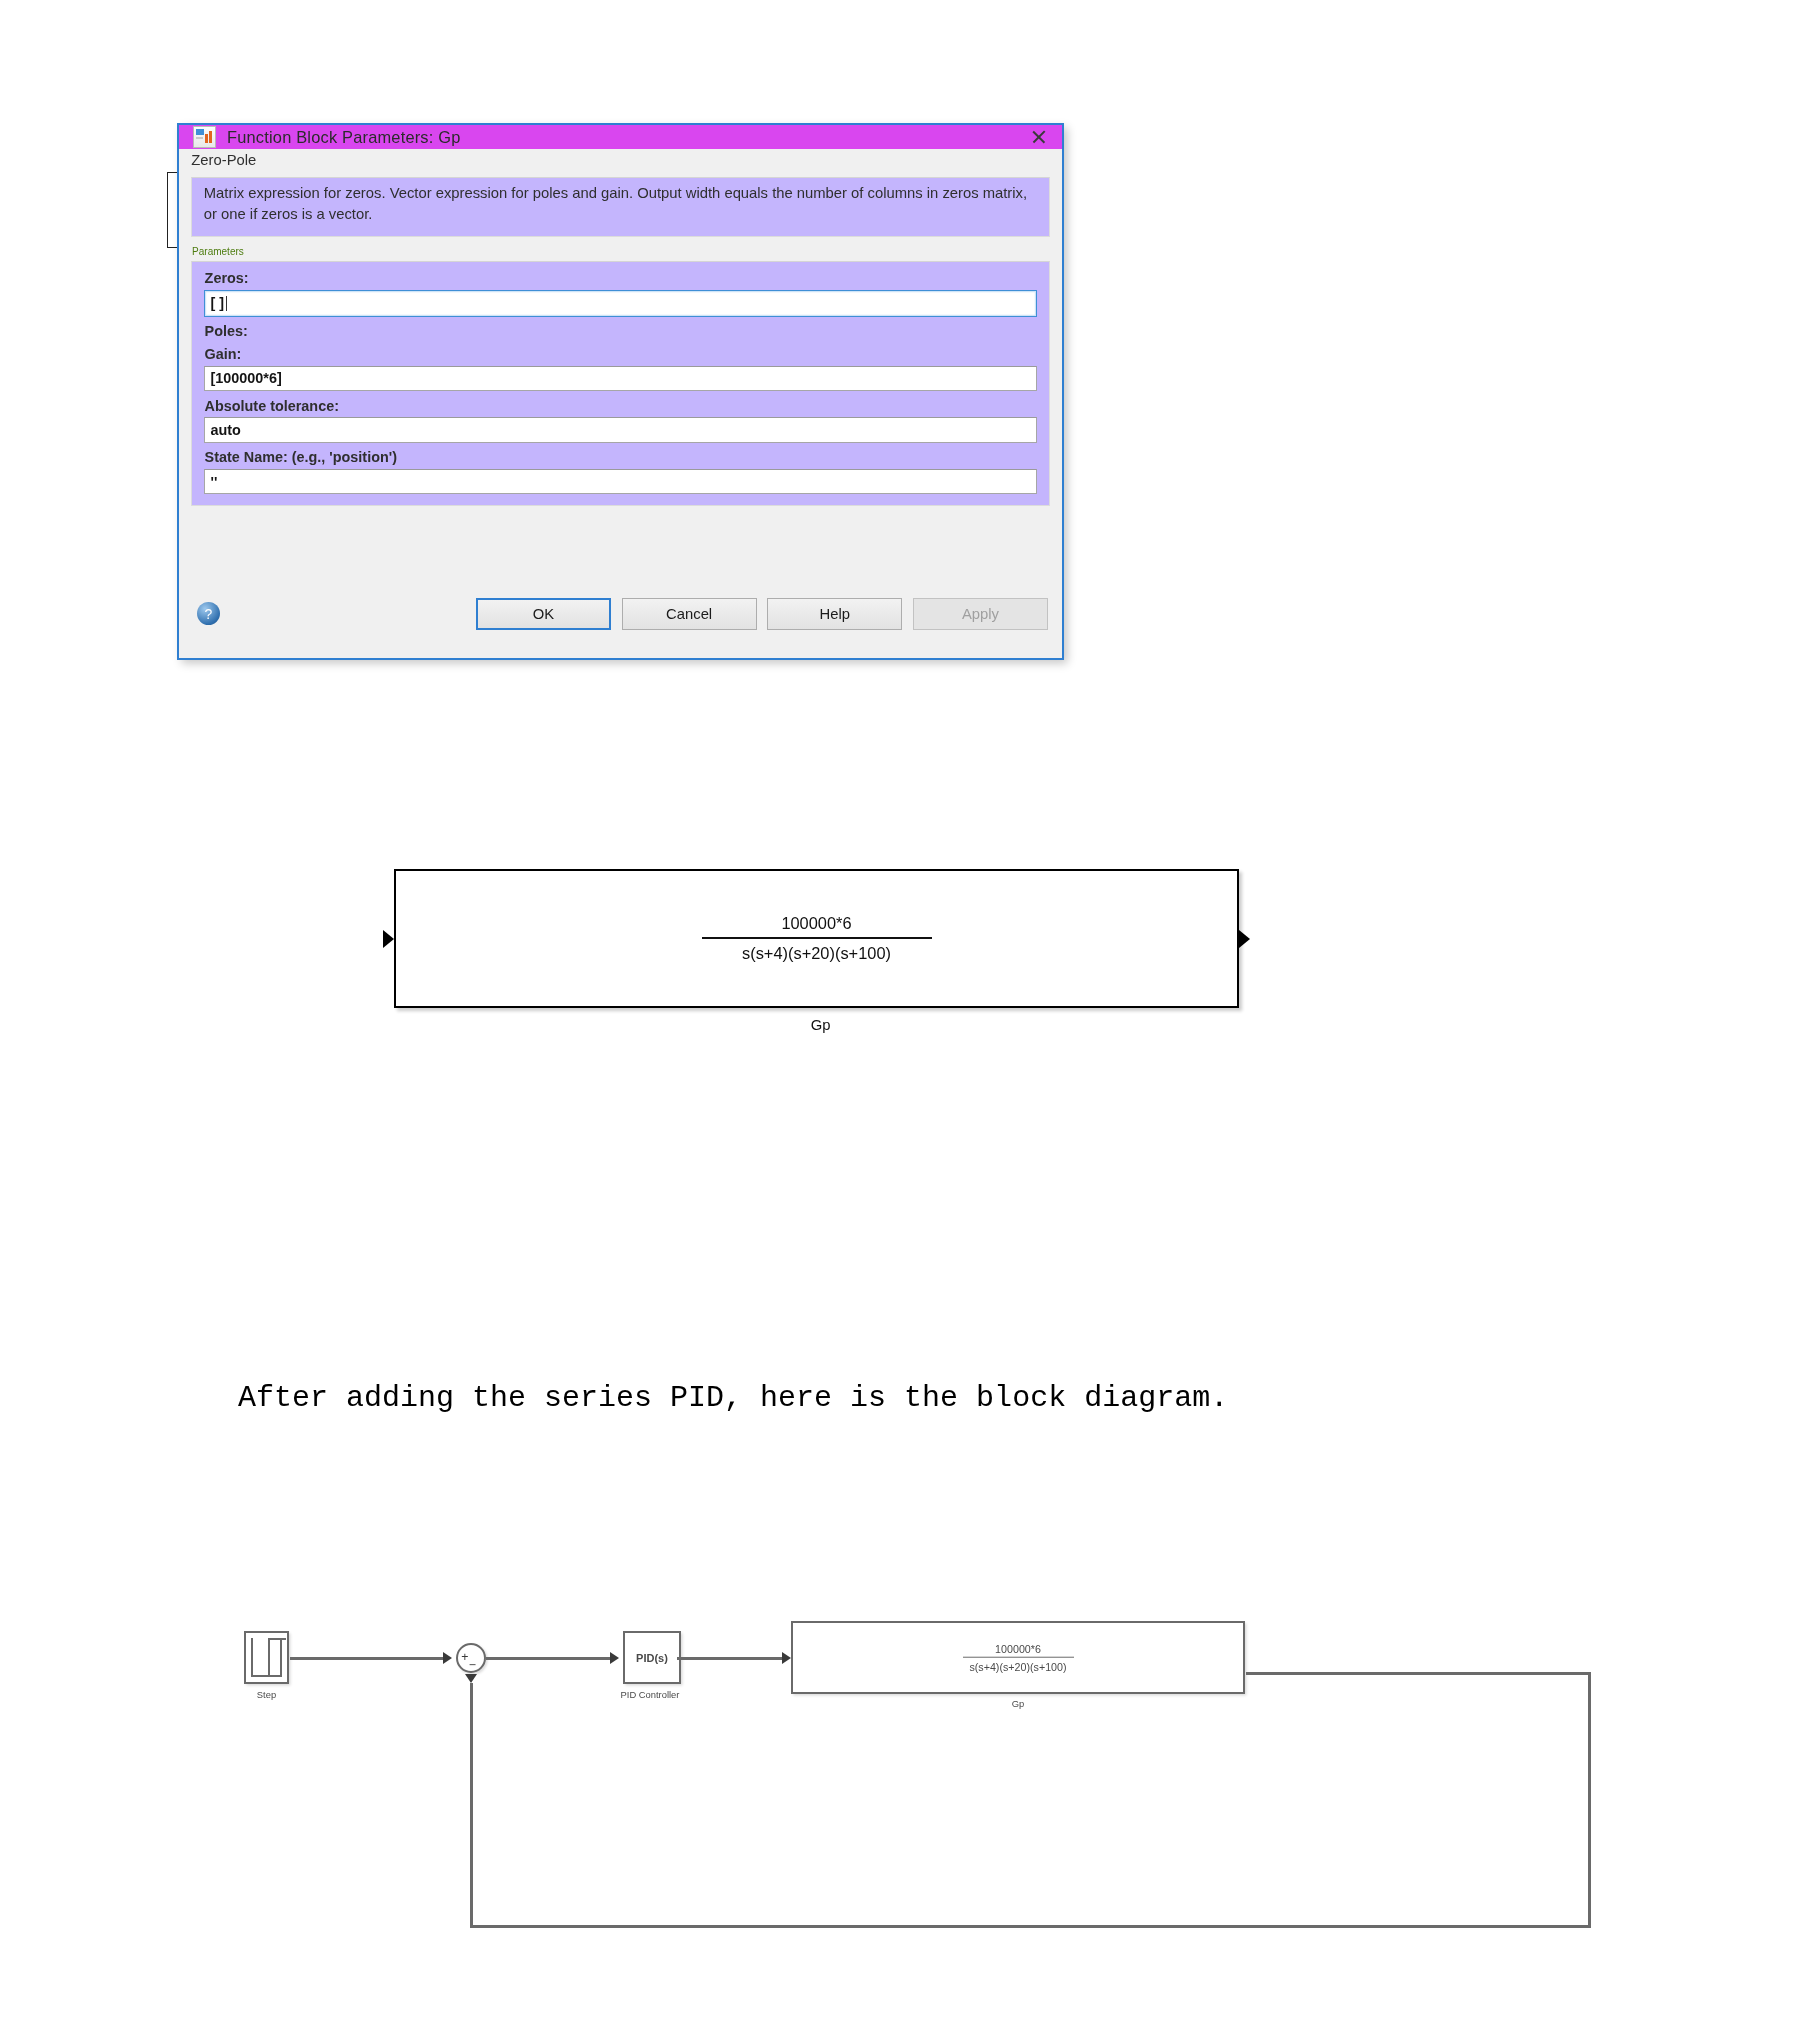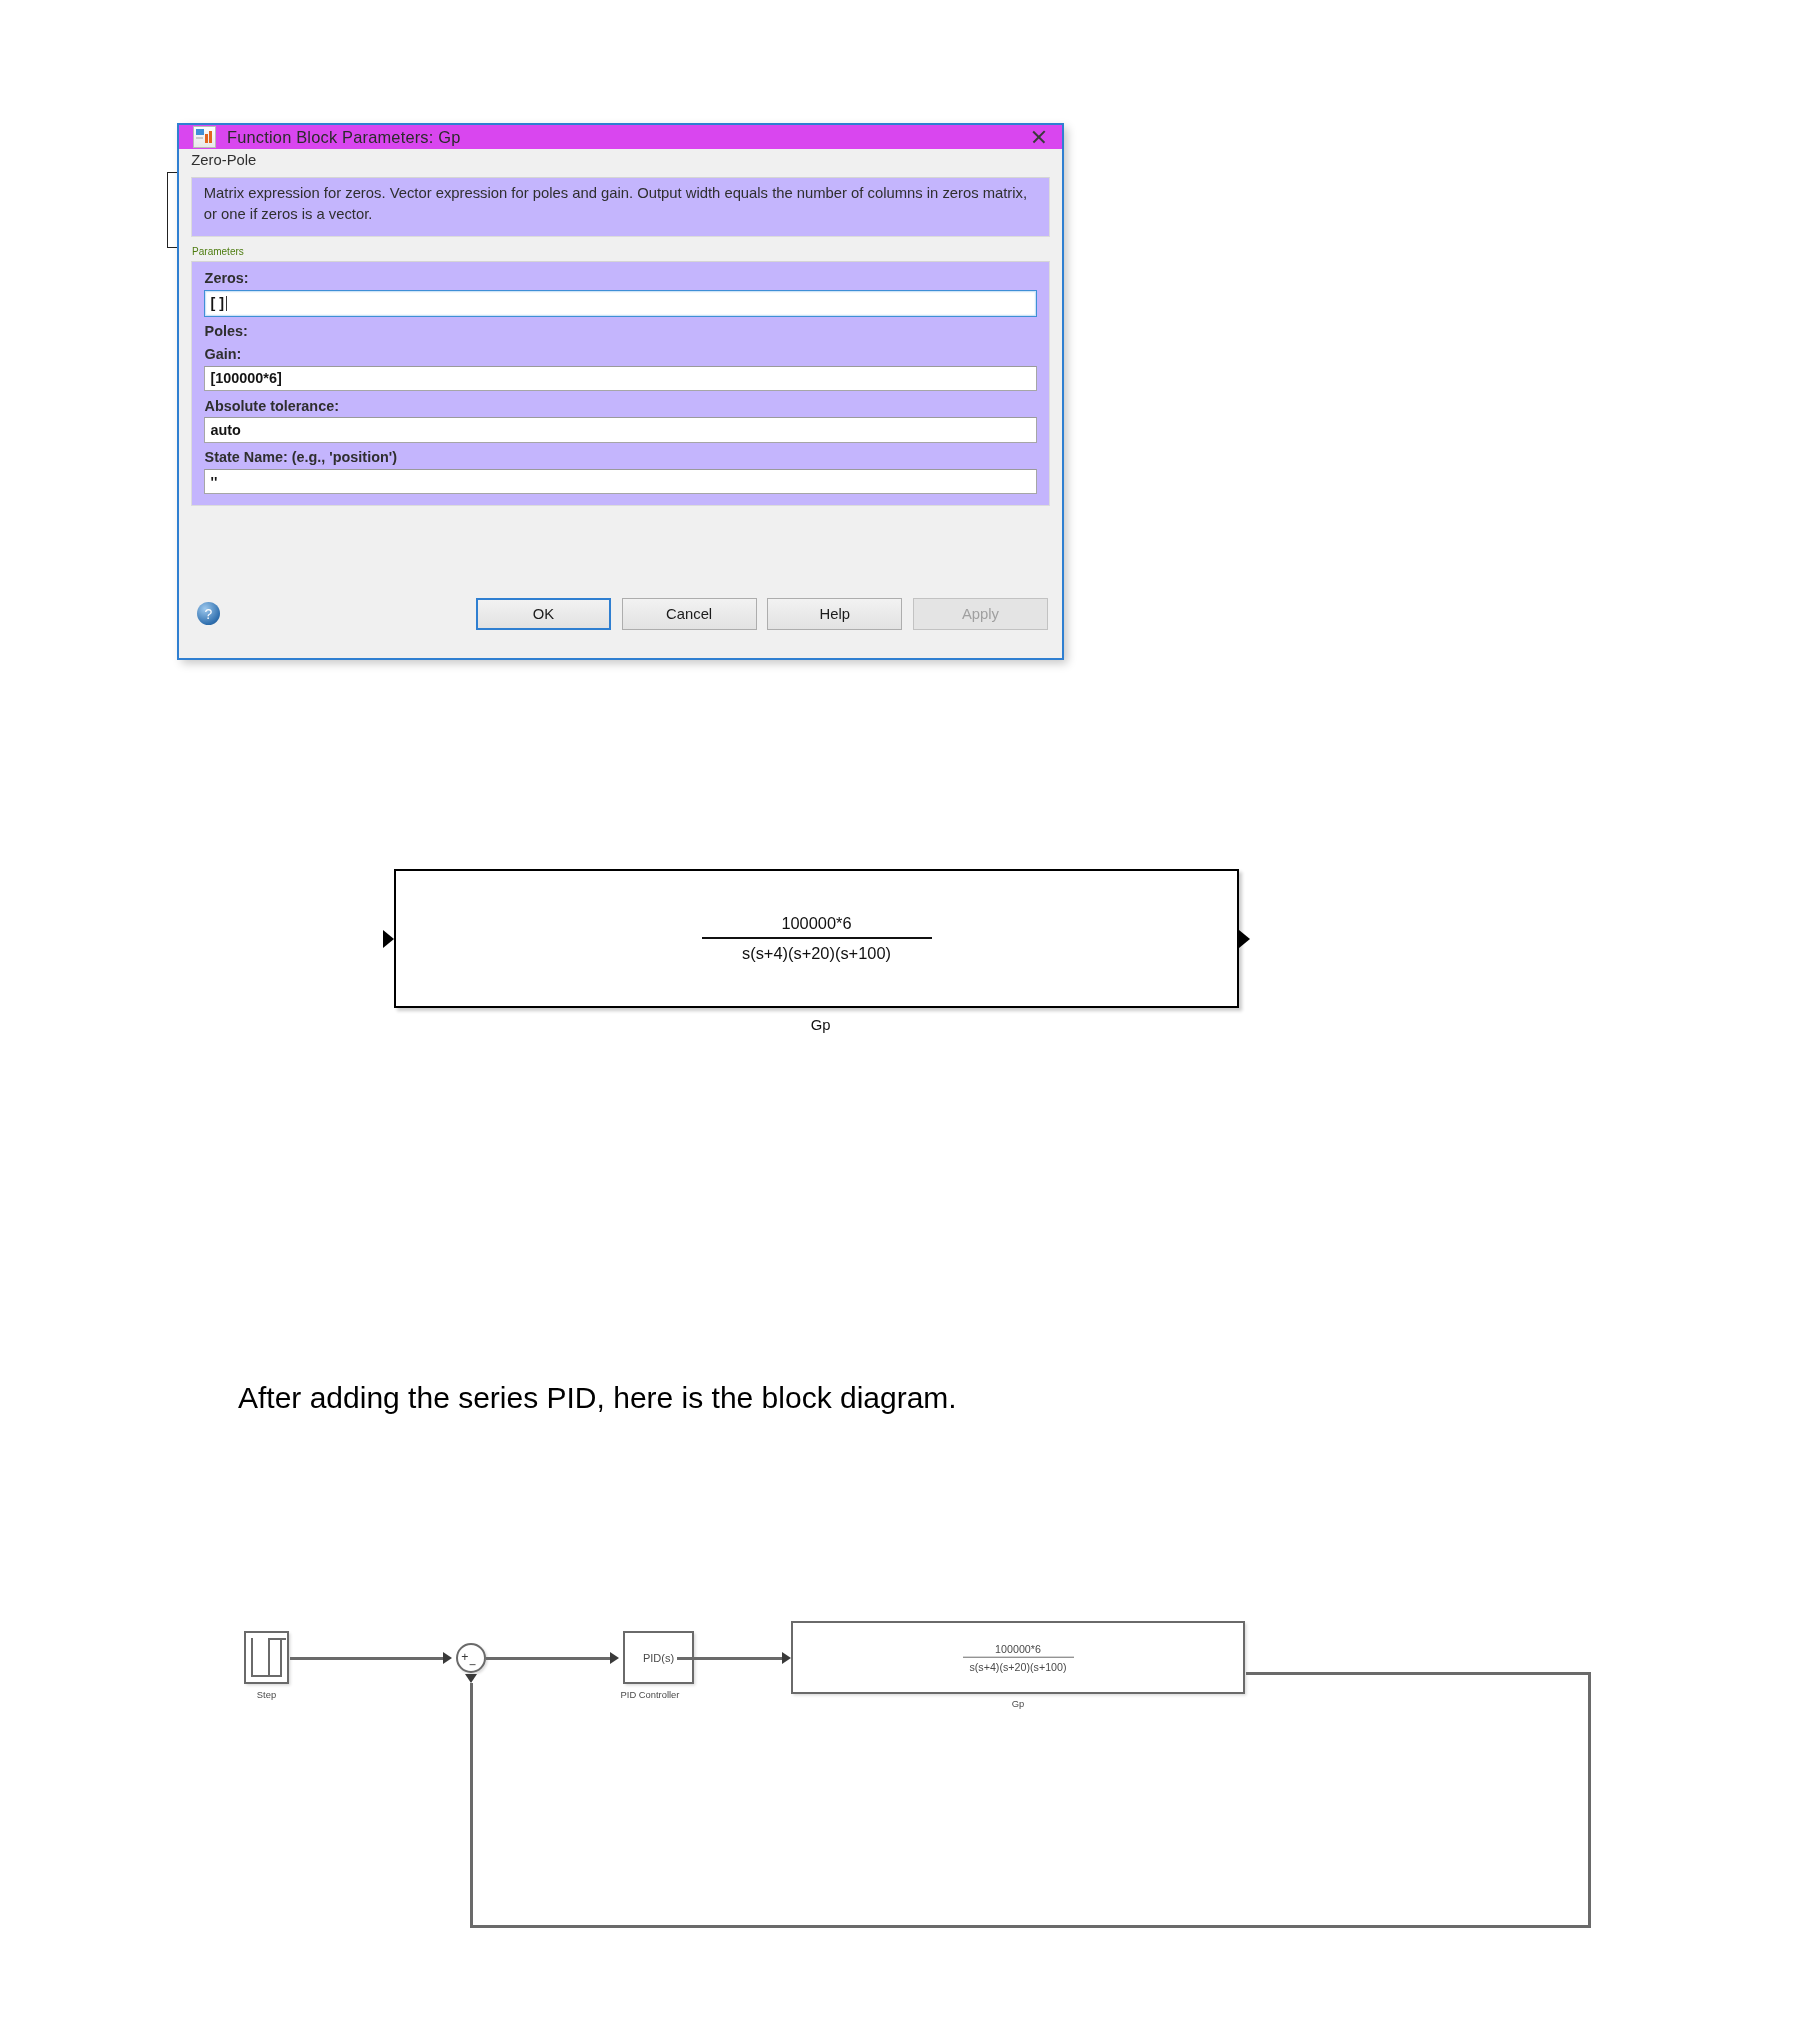--- a/index.html
+++ b/index.html
@@ -228,21 +228,21 @@
     top: 148px;
     font-size: 14.8px;
     color: #111;
   }
 
   
   .para {
     position: absolute;
     left: 238px;
     top: 1381px;
-    font-family: Liberation Sans, sans-serif;
+    font-family: Liberation Mono, monospace;
     font-size: 30px;
     color: #000000;
     white-space: nowrap;
   }
 
   
   .sim { position: absolute; left: 0; top: 0; }
   .wire {
     position: absolute;
     background: #6a6a6a;
@@ -417,21 +417,21 @@
   <span class="sim-arrow" style="left:443px; top:1652px;"></span>
 
   <div class="sum" style="left:456px; top:1643px;">
     <span class="sgn" style="left:3.3px; top:5.7px;">+</span>
     <span class="sgn" style="left:10.7px; top:14px;">−</span>
   </div>
 
   <div class="wire h" style="left:486px; top:1657px; width:126px;"></div>
   <span class="sim-arrow" style="left:610px; top:1652px;"></span>
 
-  <div class="sim-block" style="left:623px; top:1631px; width:71px; height:53px;">
+  <div class="sim-block" style="left:623px; top:1631px; width:58px; height:53px;font-weight:bold;">
     <div class="pid-label">PID(s)</div>
   </div>
   <div class="sim-caption" style="left:603px; top:1689px; width:94px;">PID Controller</div>
 
   <div class="wire h" style="left:677px; top:1657px; width:111px;"></div>
   <span class="sim-arrow" style="left:782px; top:1652px;"></span>
 
   <div class="sim-block" style="left:791px; top:1621px; width:454px; height:73px;">
     <div class="gp2-frac">
       <div class="num">100000*6</div>

